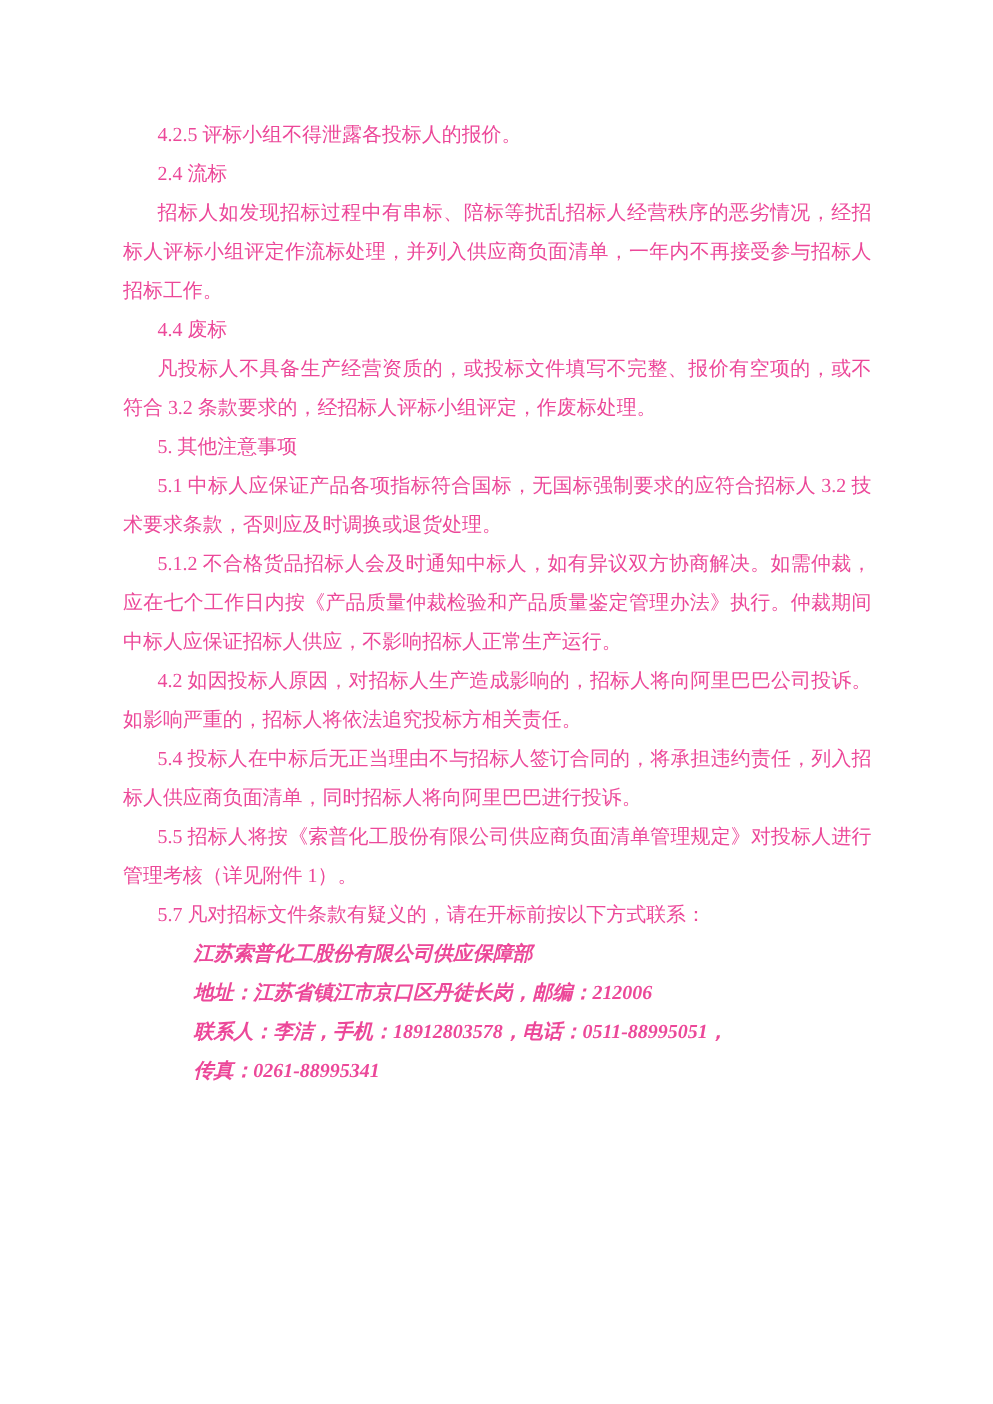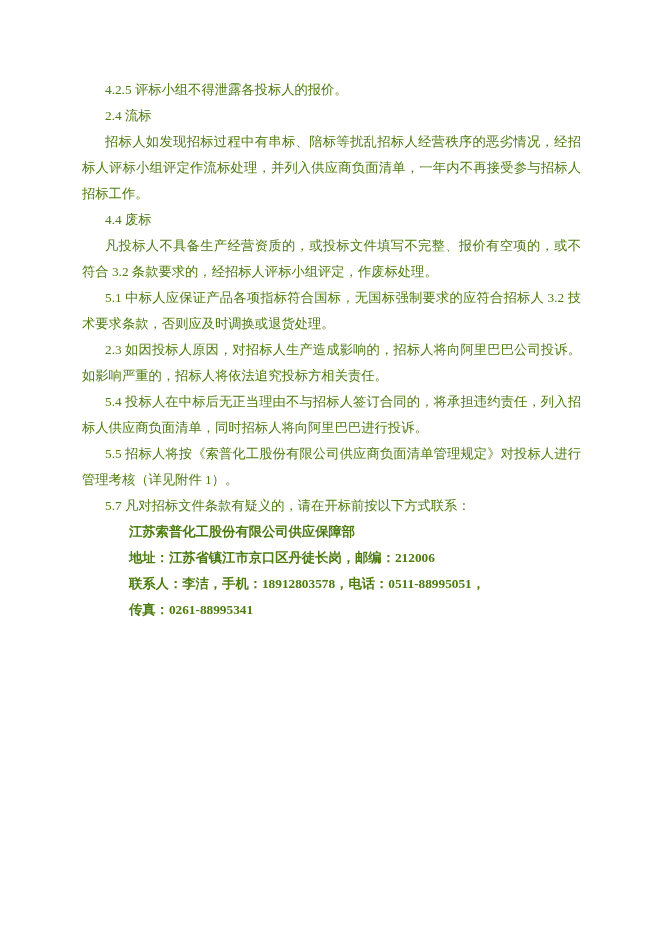--- a/index.html
+++ b/index.html
@@ -8,21 +8,21 @@
     background: #e8e8e8;
   }
   .page {
     position: relative;
     width: 662px;
     height: 936px;
     margin: 0 auto;
     background: #ffffff;
     overflow: hidden;
     font-family: "Liberation Serif", "DejaVu Serif", serif;
-    color: #4d7c0f;
+    color: #ec4899;
   }
   .content {
     position: absolute;
     left: 82px;
     top: 77px;
     width: 499px;
   }
   .para {
     margin: 0;
     font-size: 13.3px;
@@ -32,34 +32,37 @@
     word-break: break-all;
   }
   .contact {
     margin: 0;
     font-size: 13.3px;
     line-height: 26px;
     font-weight: bold;
     text-indent: 0;
     padding-left: 47px;
     text-align: left;
+    font-style: italic;
   }
 </style>
 </head>
 <body>
 
 <div class="page">
   <div class="content">
     <p class="para">4.2.5 评标小组不得泄露各投标人的报价。</p>
     <p class="para">2.4 流标</p>
     <p class="para">招标人如发现招标过程中有串标、陪标等扰乱招标人经营秩序的恶劣情况，经招标人评标小组评定作流标处理，并列入供应商负面清单，一年内不再接受参与招标人招标工作。</p>
     <p class="para">4.4 废标</p>
     <p class="para">凡投标人不具备生产经营资质的，或投标文件填写不完整、报价有空项的，或不符合 3.2 条款要求的，经招标人评标小组评定，作废标处理。</p>
+    <p class="para">5. 其他注意事项</p>
     <p class="para">5.1  中标人应保证产品各项指标符合国标，无国标强制要求的应符合招标人 3.2 技术要求条款，否则应及时调换或退货处理。</p>
-    <p class="para">2.3 如因投标人原因，对招标人生产造成影响的，招标人将向阿里巴巴公司投诉。如影响严重的，招标人将依法追究投标方相关责任。</p>
+    <p class="para">5.1.2  不合格货品招标人会及时通知中标人，如有异议双方协商解决。如需仲裁，应在七个工作日内按《产品质量仲裁检验和产品质量鉴定管理办法》执行。仲裁期间中标人应保证招标人供应，不影响招标人正常生产运行。</p>
+    <p class="para">4.2 如因投标人原因，对招标人生产造成影响的，招标人将向阿里巴巴公司投诉。如影响严重的，招标人将依法追究投标方相关责任。</p>
     <p class="para">5.4 投标人在中标后无正当理由不与招标人签订合同的，将承担违约责任，列入招标人供应商负面清单，同时招标人将向阿里巴巴进行投诉。</p>
     <p class="para">5.5 招标人将按《索普化工股份有限公司供应商负面清单管理规定》对投标人进行管理考核（详见附件 1）。</p>
     <p class="para">5.7 凡对招标文件条款有疑义的，请在开标前按以下方式联系：</p>
     <p class="contact">江苏索普化工股份有限公司供应保障部</p>
     <p class="contact">地址：江苏省镇江市京口区丹徒长岗，邮编：212006</p>
     <p class="contact">联系人：李洁，手机：18912803578，电话：0511-88995051，</p>
     <p class="contact">传真：0261-88995341</p>
   </div>
 </div>
 

